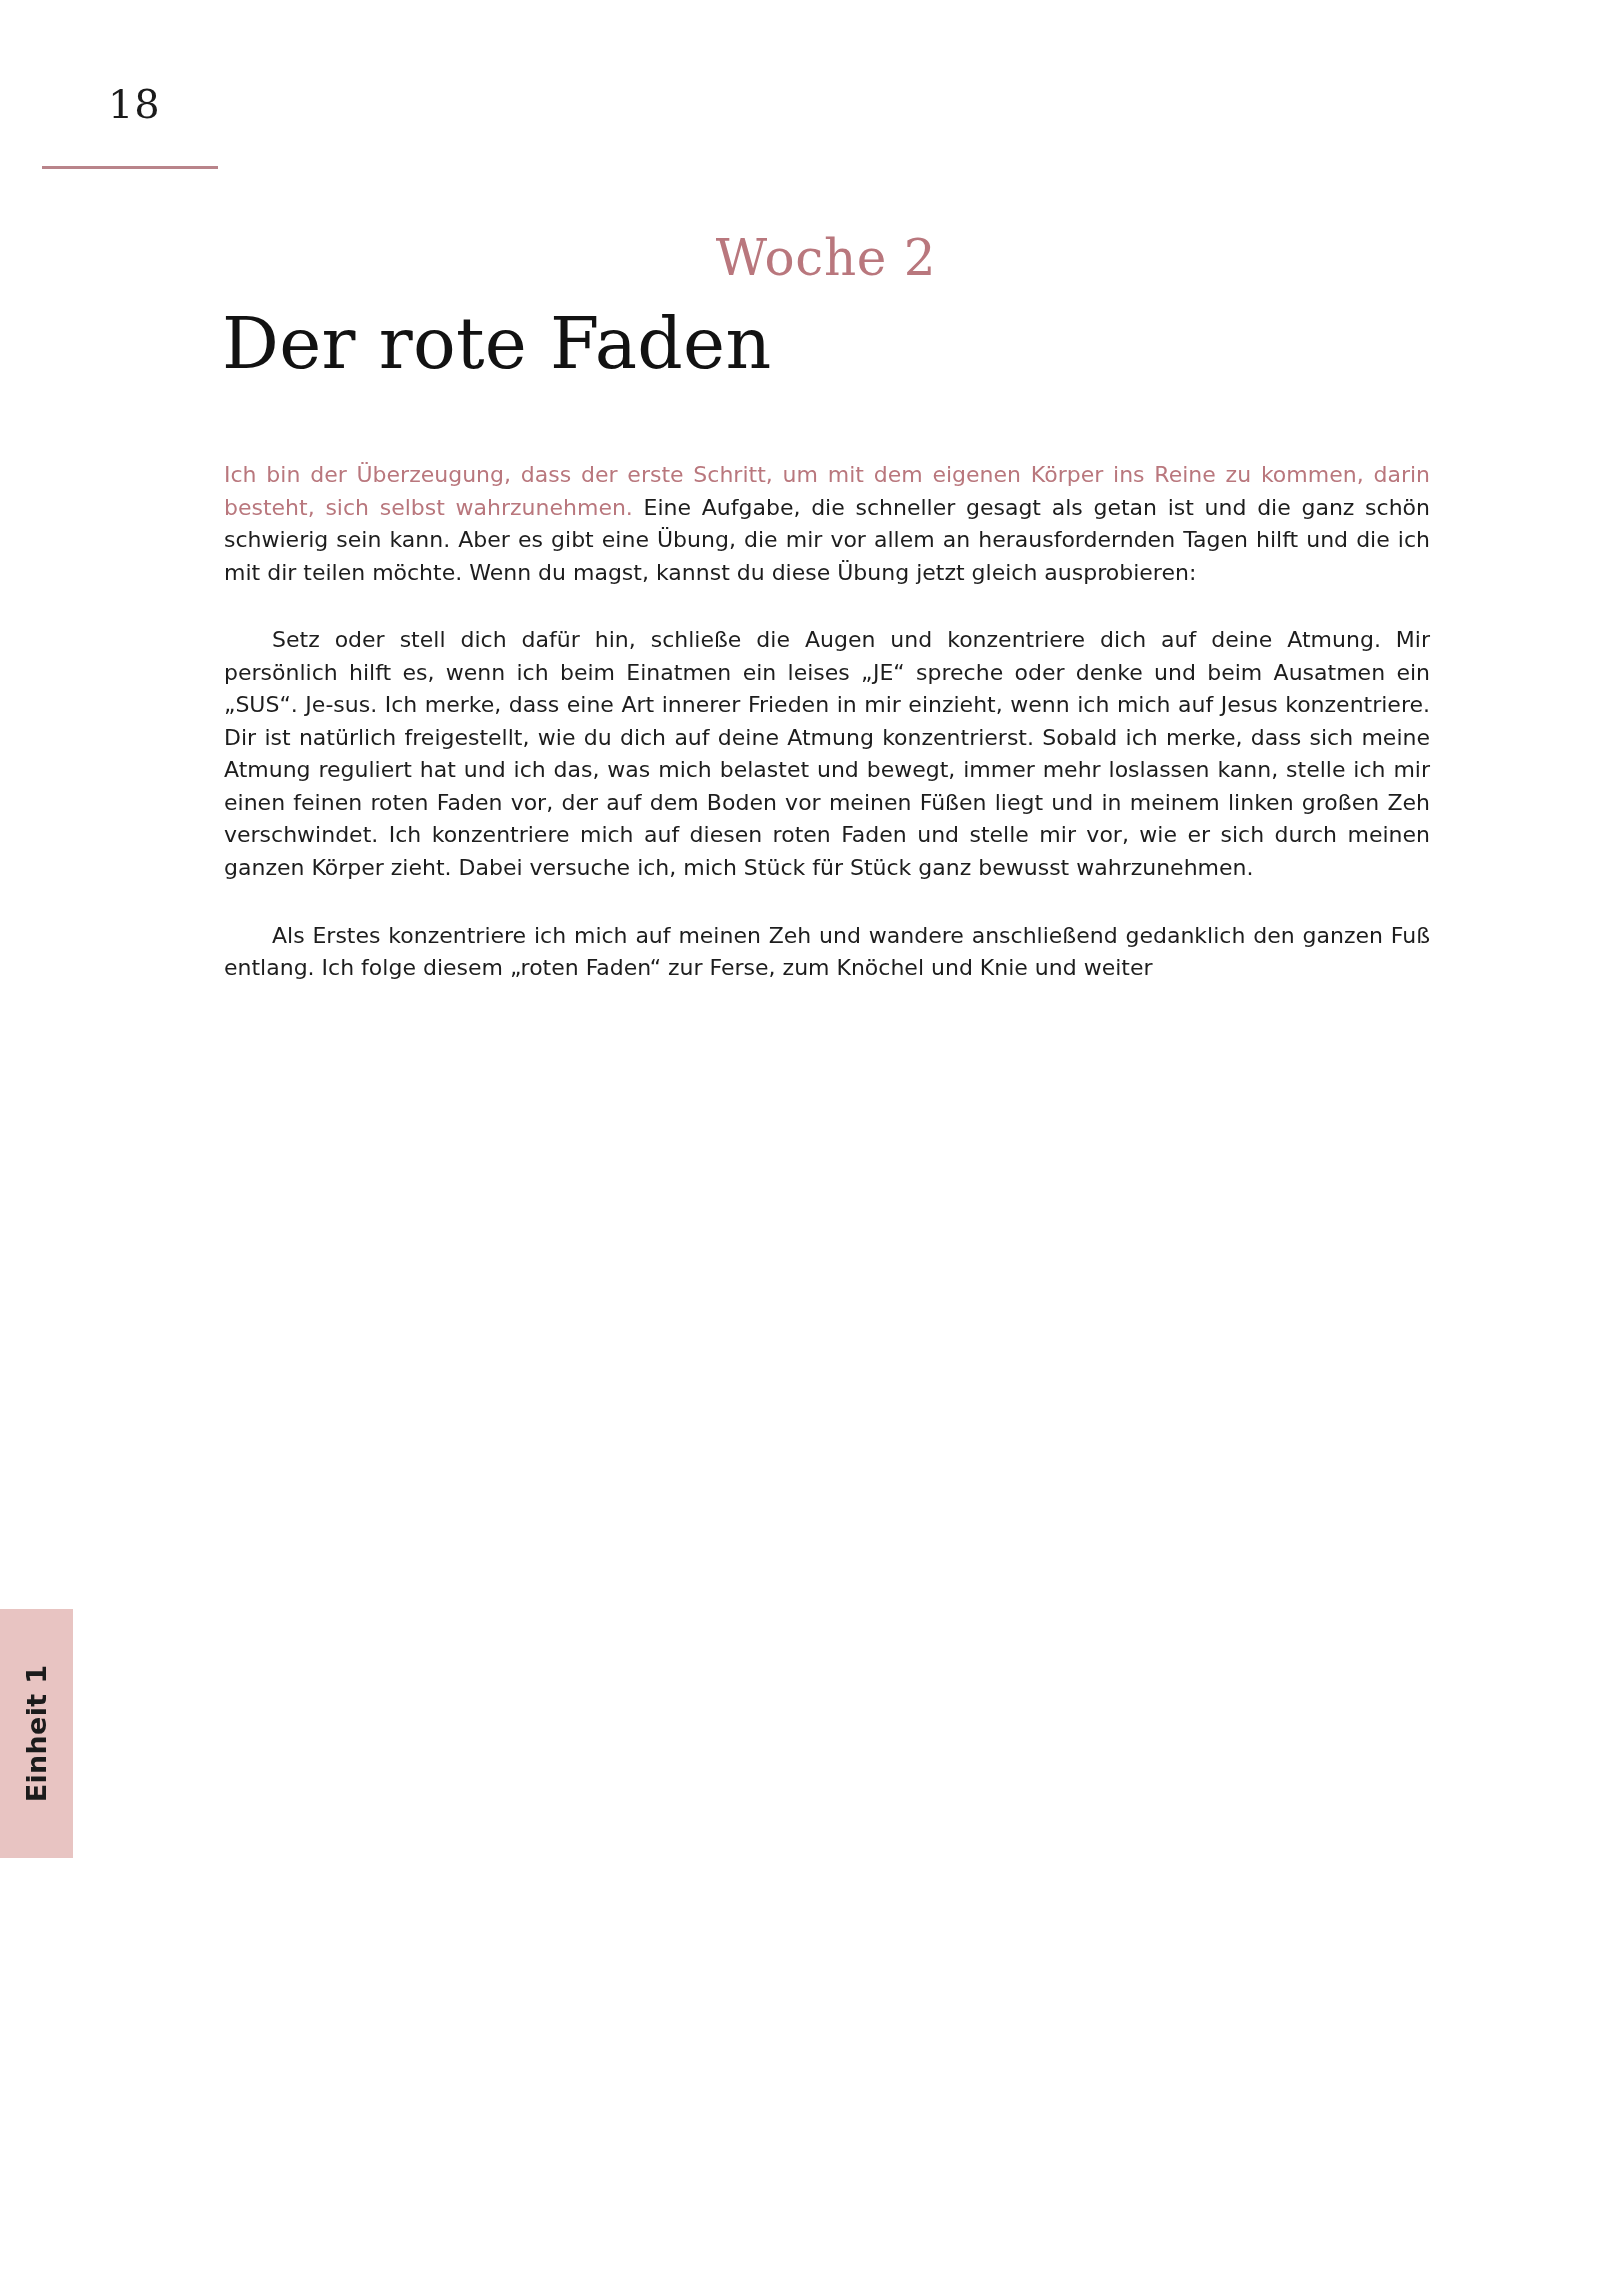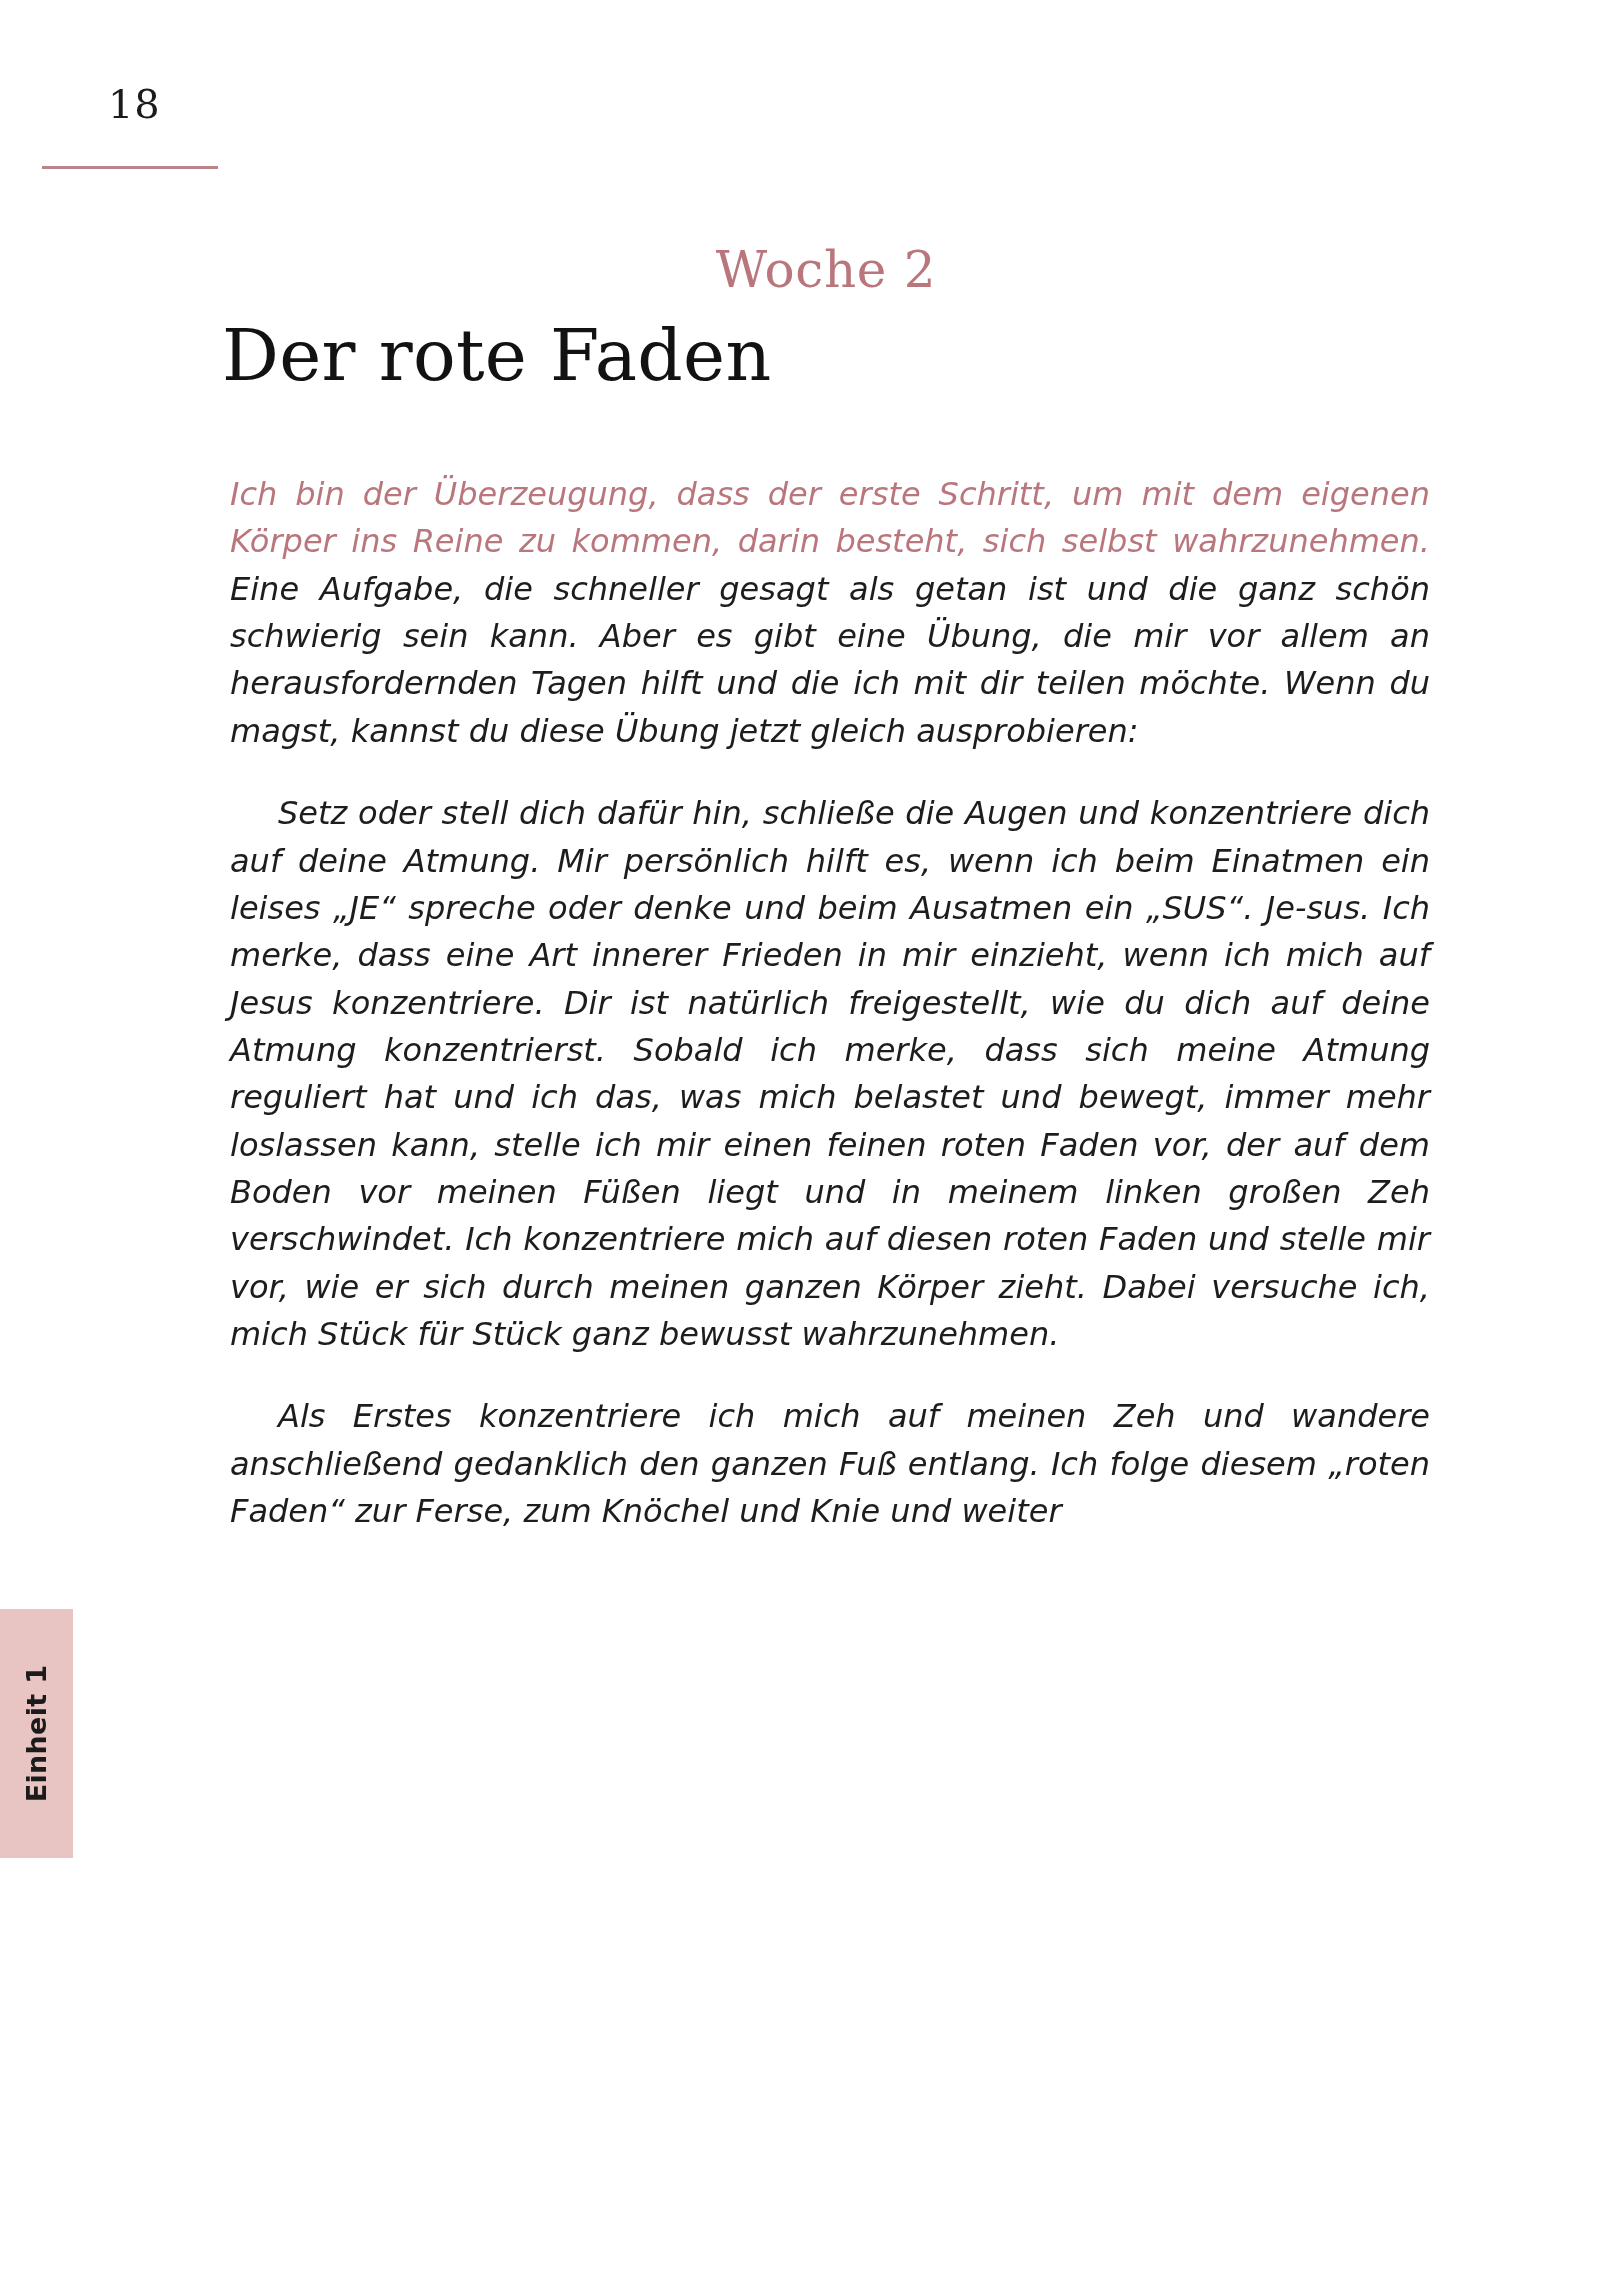--- a/index.html
+++ b/index.html
@@ -70,40 +70,39 @@
     top: 229px;
     width: 1208px;
   }
 
   .week-label {
     text-align: center;
     font-family: "DejaVu Serif", serif;
     font-size: 50px;
     color: #b9777d;
     letter-spacing: 0.7px;
-    margin: 12px 0 15px 0;
+    margin: 0 0 15px 0;
   }
   .chapter-title {
     font-family: "DejaVu Serif", serif;
     font-size: 71px;
     color: #121212;
     letter-spacing: 0.3px;
     margin: 0 0 74px 0;
     font-weight: 400;
   }
 
   p.body {
-    margin: 0 0 35px 8px;
-    font-size: 32px;
+    margin: 0 0 35px 2px;
+    font-size: 22px;
     line-height: 1.48;
     color: #1d1d1d;
     text-align: justify;
     text-justify: inter-word;
     hyphens: manual;
-    font-style: italic;
   }
   p.body.indent {
     text-indent: 48px;
   }
   .lead {
     color: #b9777d;
   }
 </style>
 </head>
 <body>

